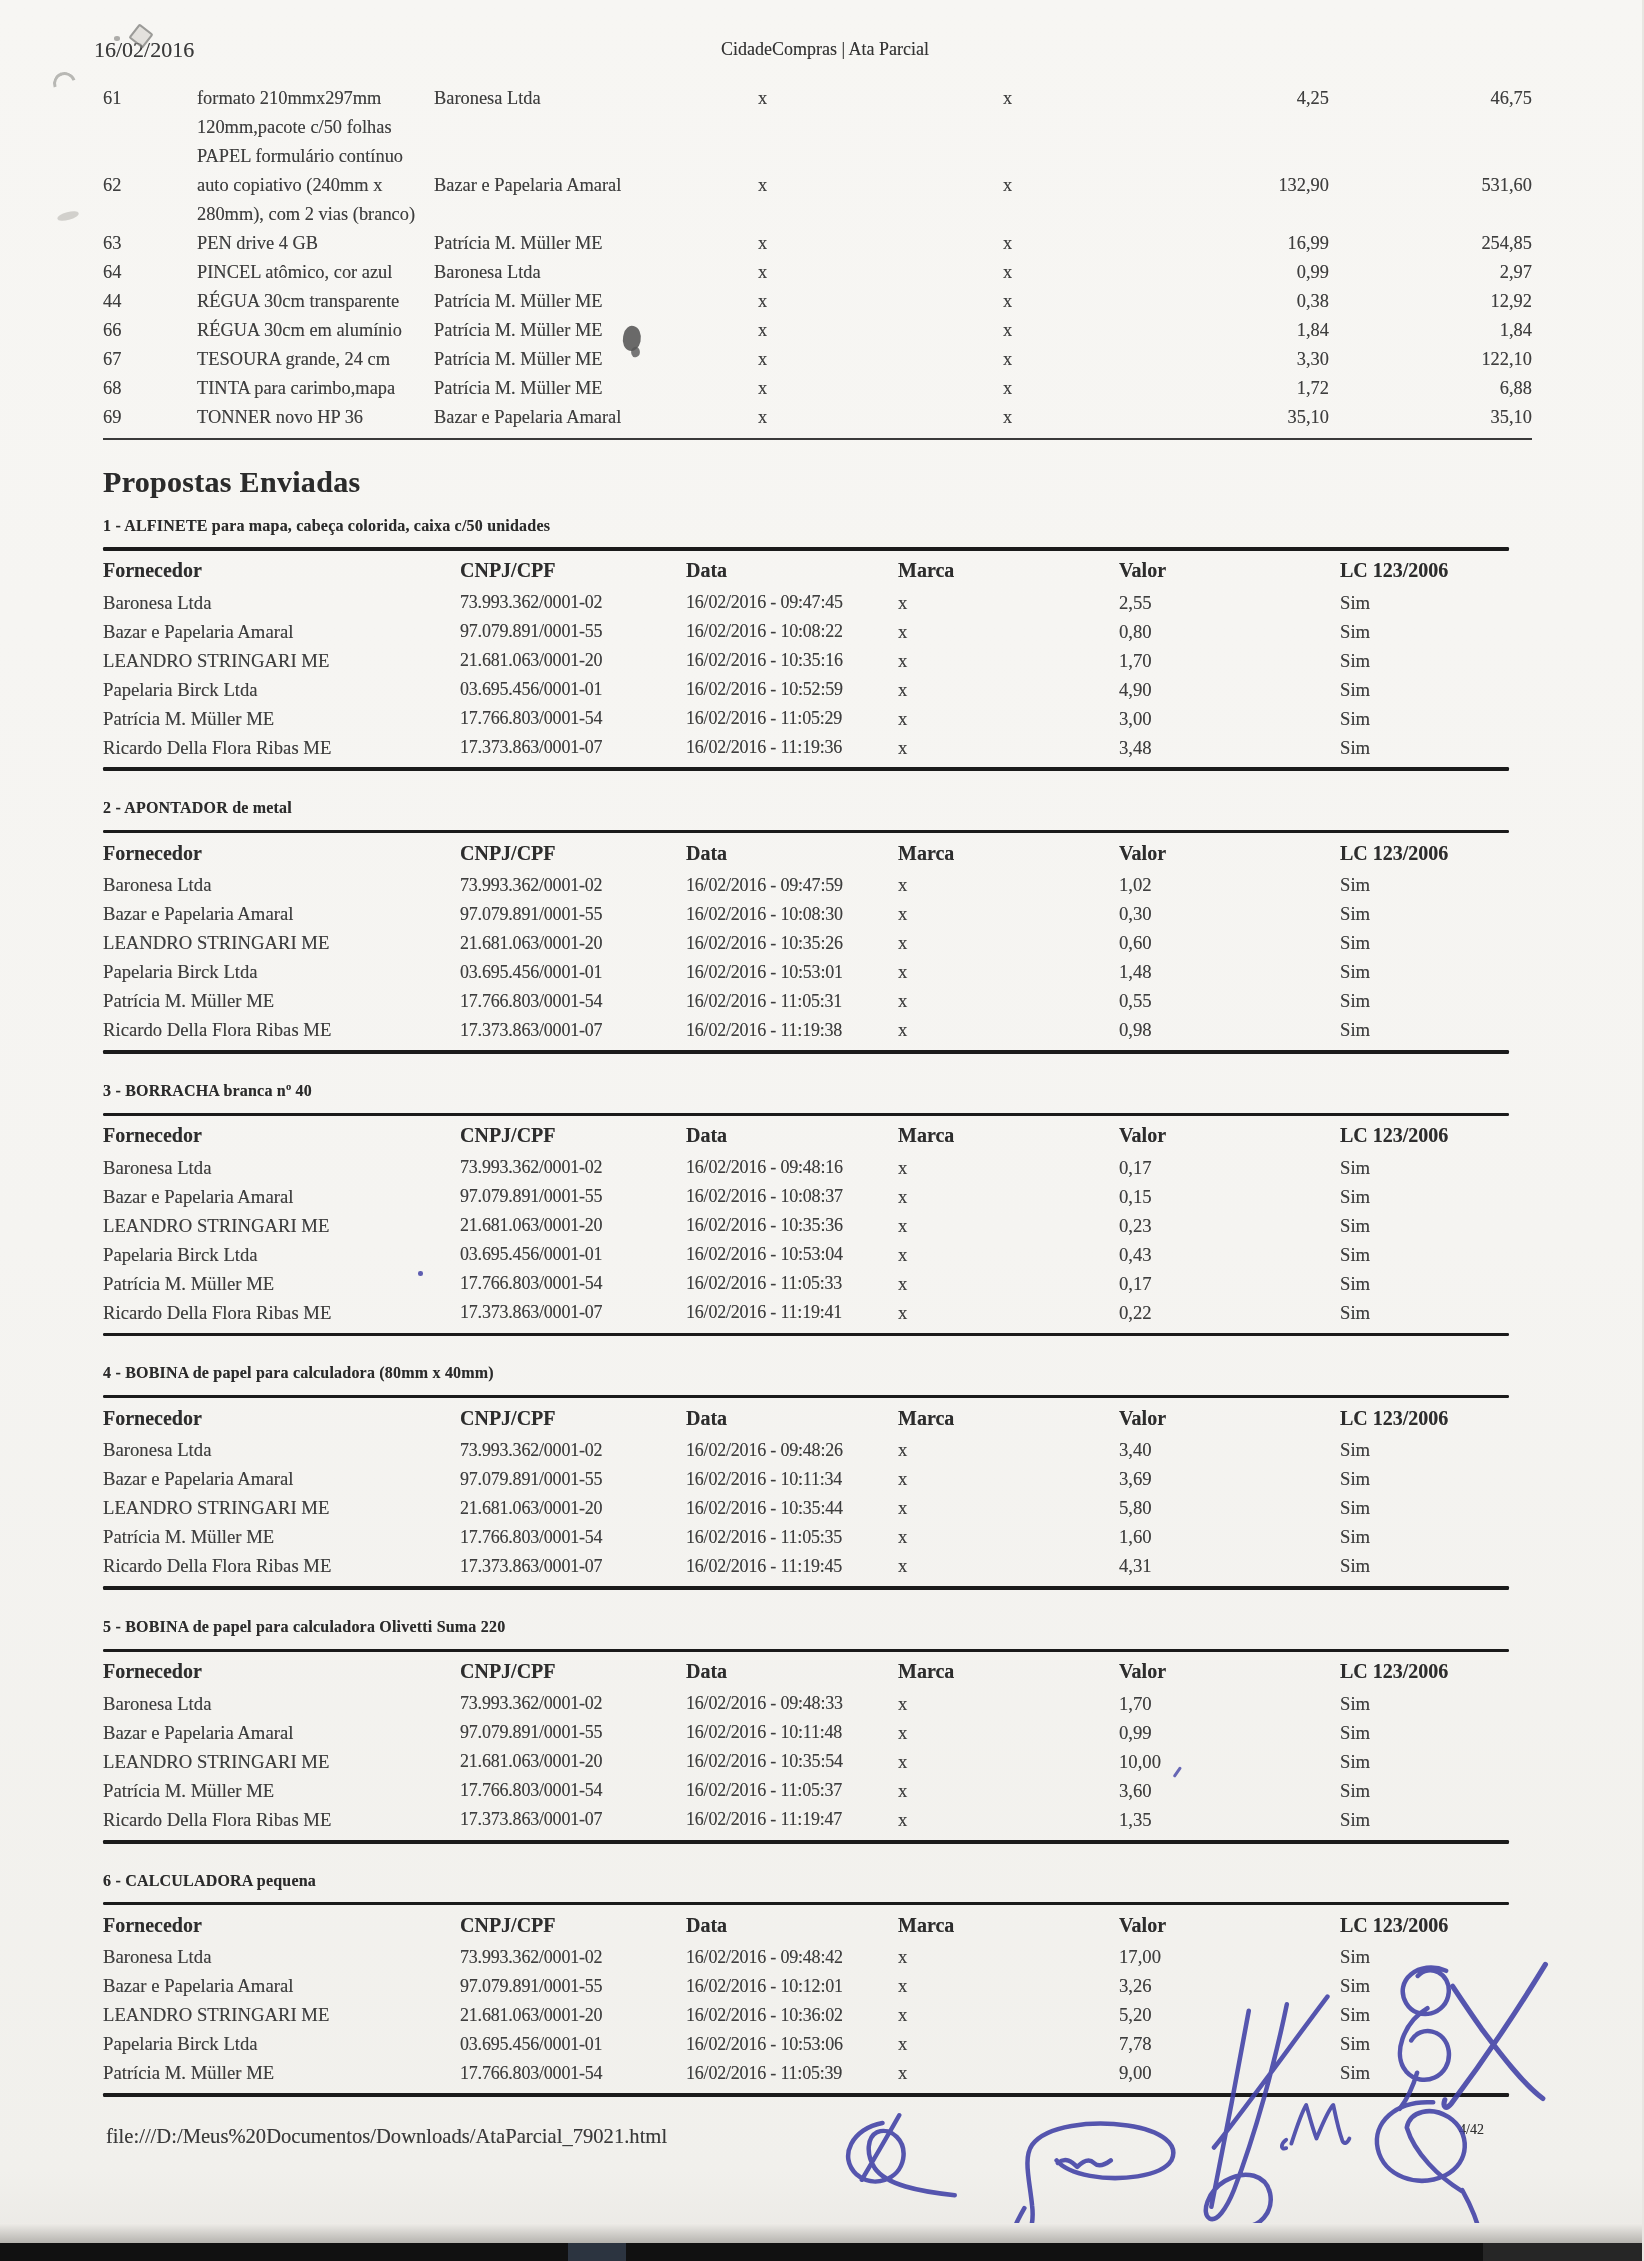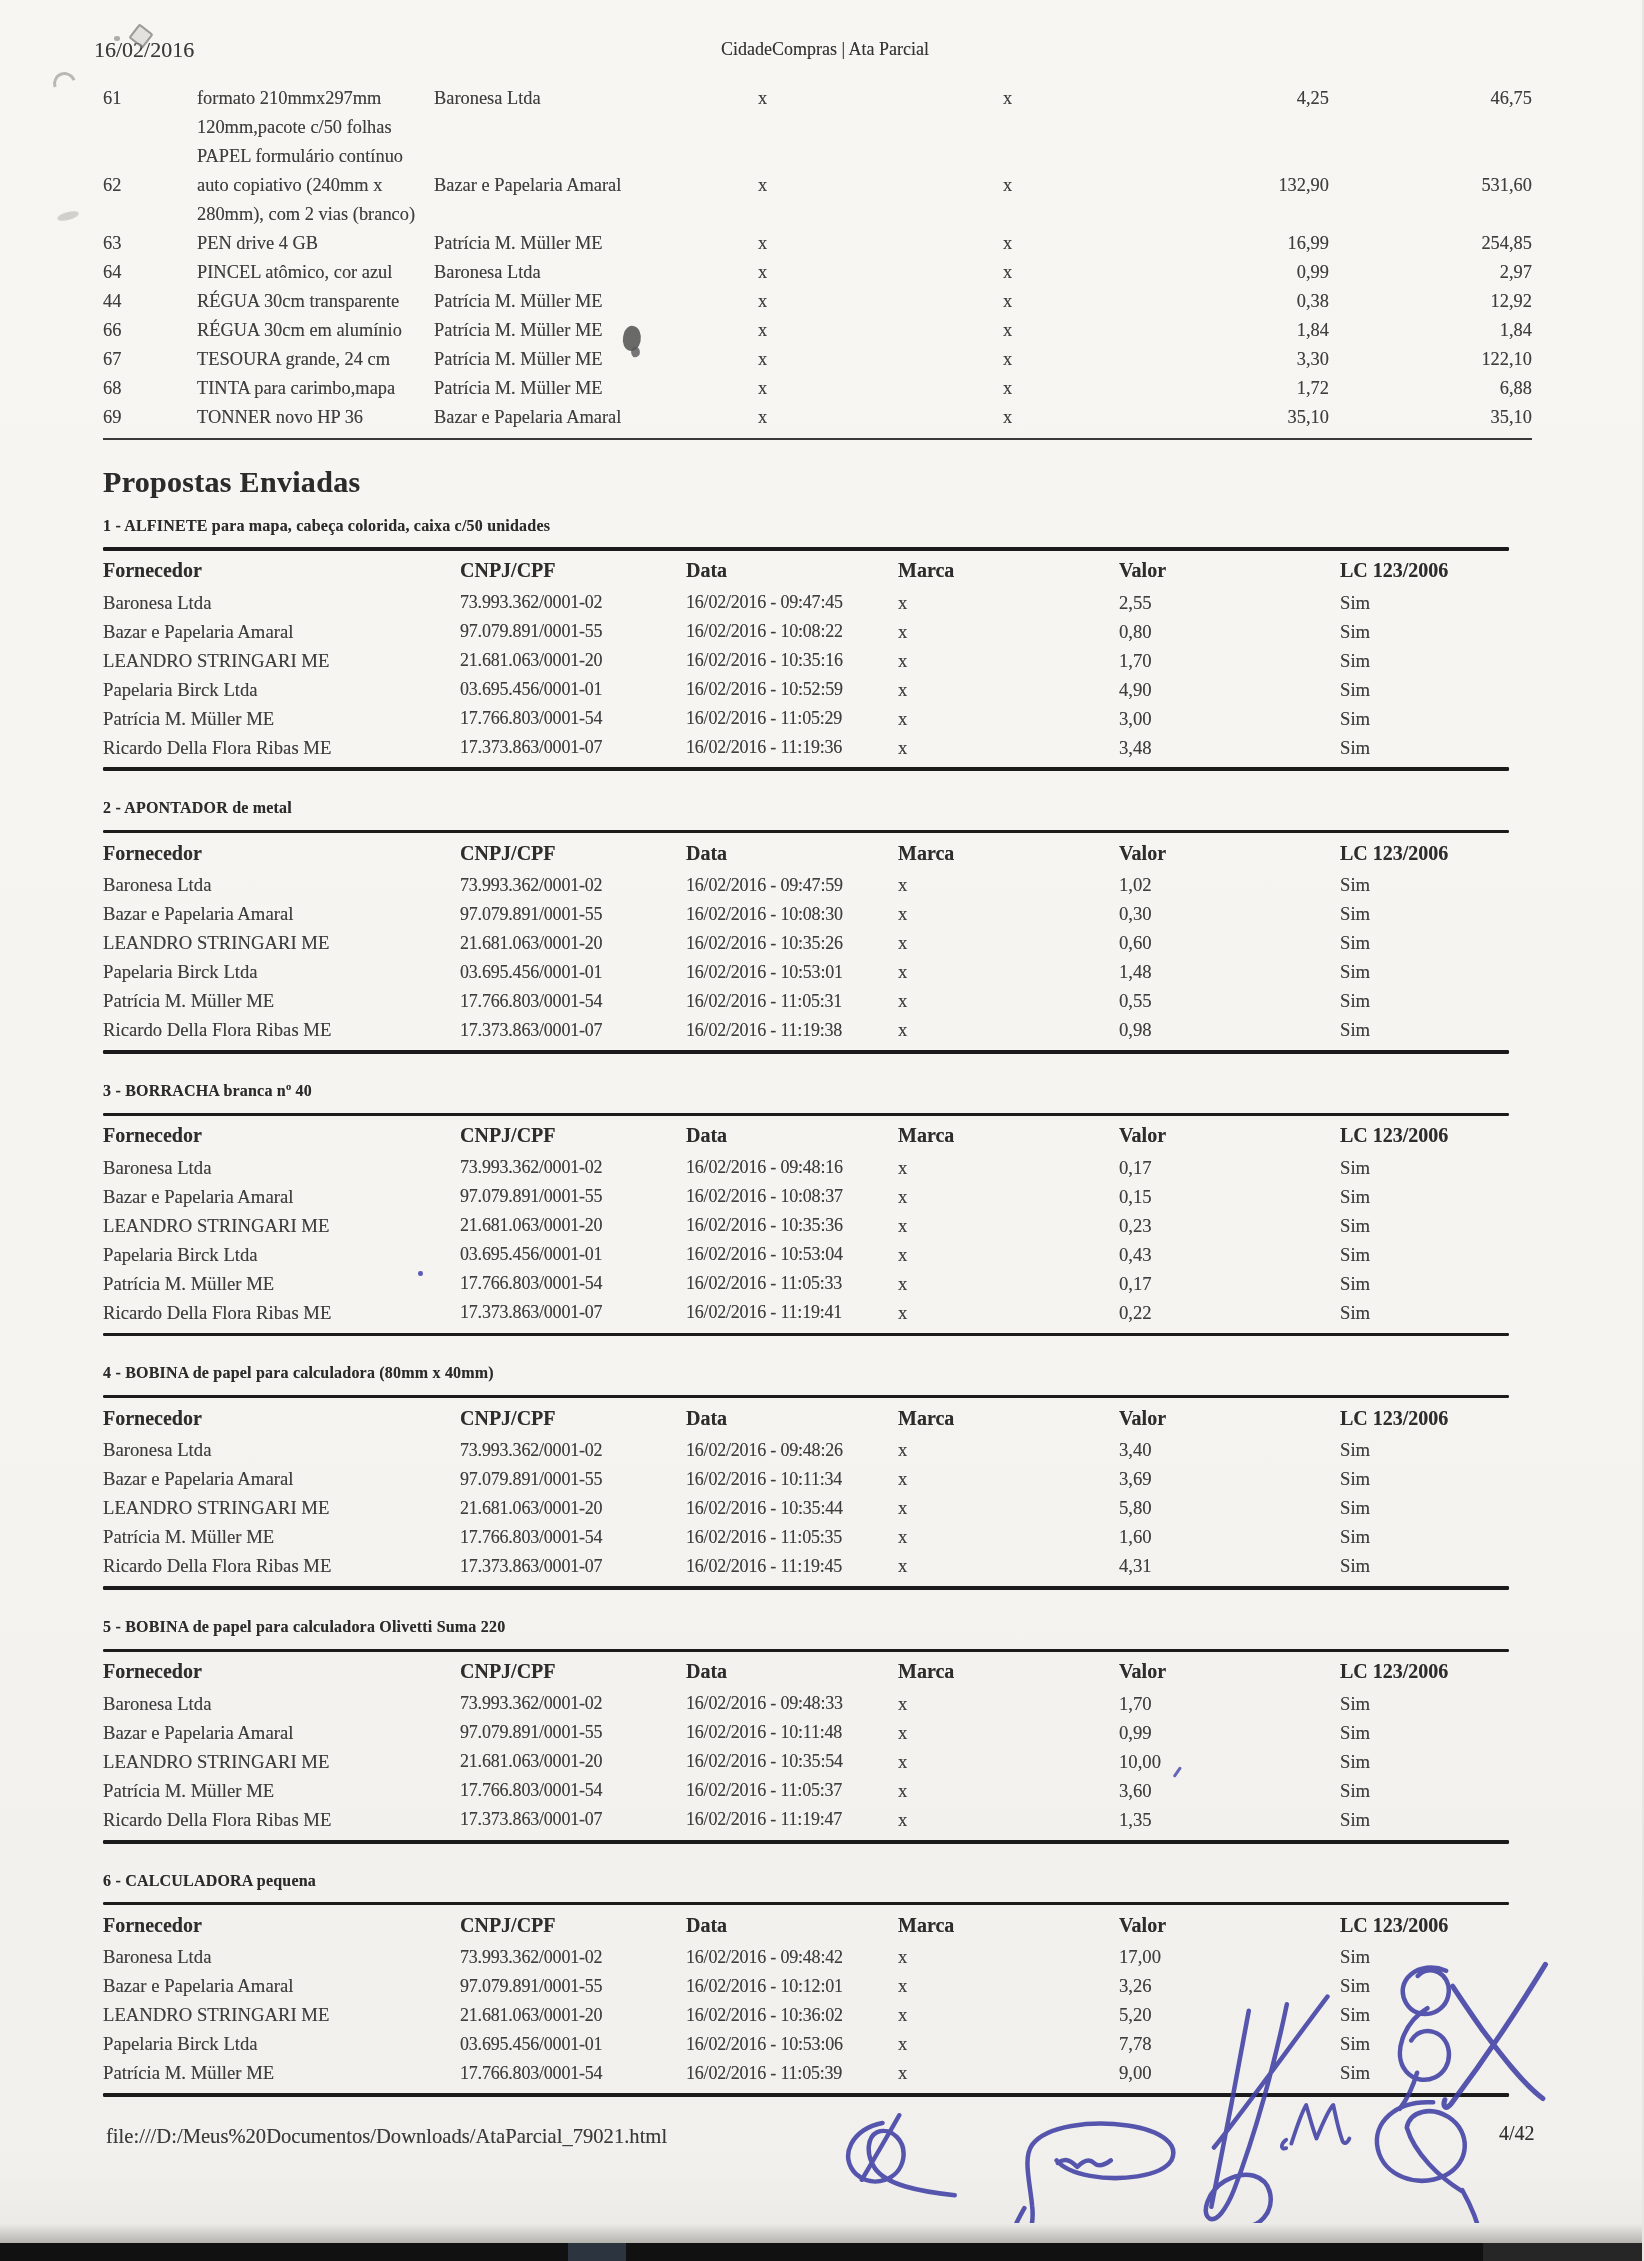--- a/index.html
+++ b/index.html
@@ -31,21 +31,21 @@
   .sec-title{margin:0 0 7.7px 0;font-size:16px;line-height:28px;font-weight:700;color:#2b2b2b;letter-spacing:0.2px;white-space:nowrap;}
   .rule-a{height:3.2px;background:#1b1b1b;margin-bottom:2.6px;border-radius:1.3px;}
   .rule-b{height:3.9px;background:#1b1b1b;margin-top:5.2px;border-radius:1.3px;}
   .prow{display:grid;grid-template-columns:357px 226px 212px 221px 221px 1fr;
         height:29px;align-items:center;font-size:18.7px;white-space:nowrap;}
   .phead{height:35px;font-weight:700;font-size:20px;color:#2d2d2d;}
   .p-cnpj,.p-data{font-size:18px;letter-spacing:-0.2px;}
   .phead .p-cnpj,.phead .p-data{font-size:20px;letter-spacing:0;}
   
   .footer{margin:28px 0 0 106px;font-size:20.6px;color:#3a3a3a;white-space:nowrap;}
-  .page-num{position:absolute;left:1459px;top:2122px;font-size:20px;color:#2f2f2f;margin-left:40px;}
+  .page-num{position:absolute;left:1459px;top:2122px;font-size:14px;color:#2f2f2f;}
   
   .strip-gray{position:absolute;left:0;top:2223px;width:1645px;height:20.6px;
               background:linear-gradient(#efede9,#b3b1ac);}
   .strip-black{position:absolute;left:0;top:2243px;width:1645px;height:18px;background:#111;}
   .strip-notch{position:absolute;left:568px;top:0;width:58px;height:18px;background:#2c3440;}
   .strip-notch2{position:absolute;left:1483px;top:0;width:161px;height:18px;background:#262626;}
   
   .art{position:absolute;pointer-events:none;}
   .diamond{left:132px;top:27px;width:14px;height:14px;border:2.6px solid #7d7d7a;background:#dddbd6;
            transform:rotate(38deg);opacity:.75;border-radius:1.9px;}

